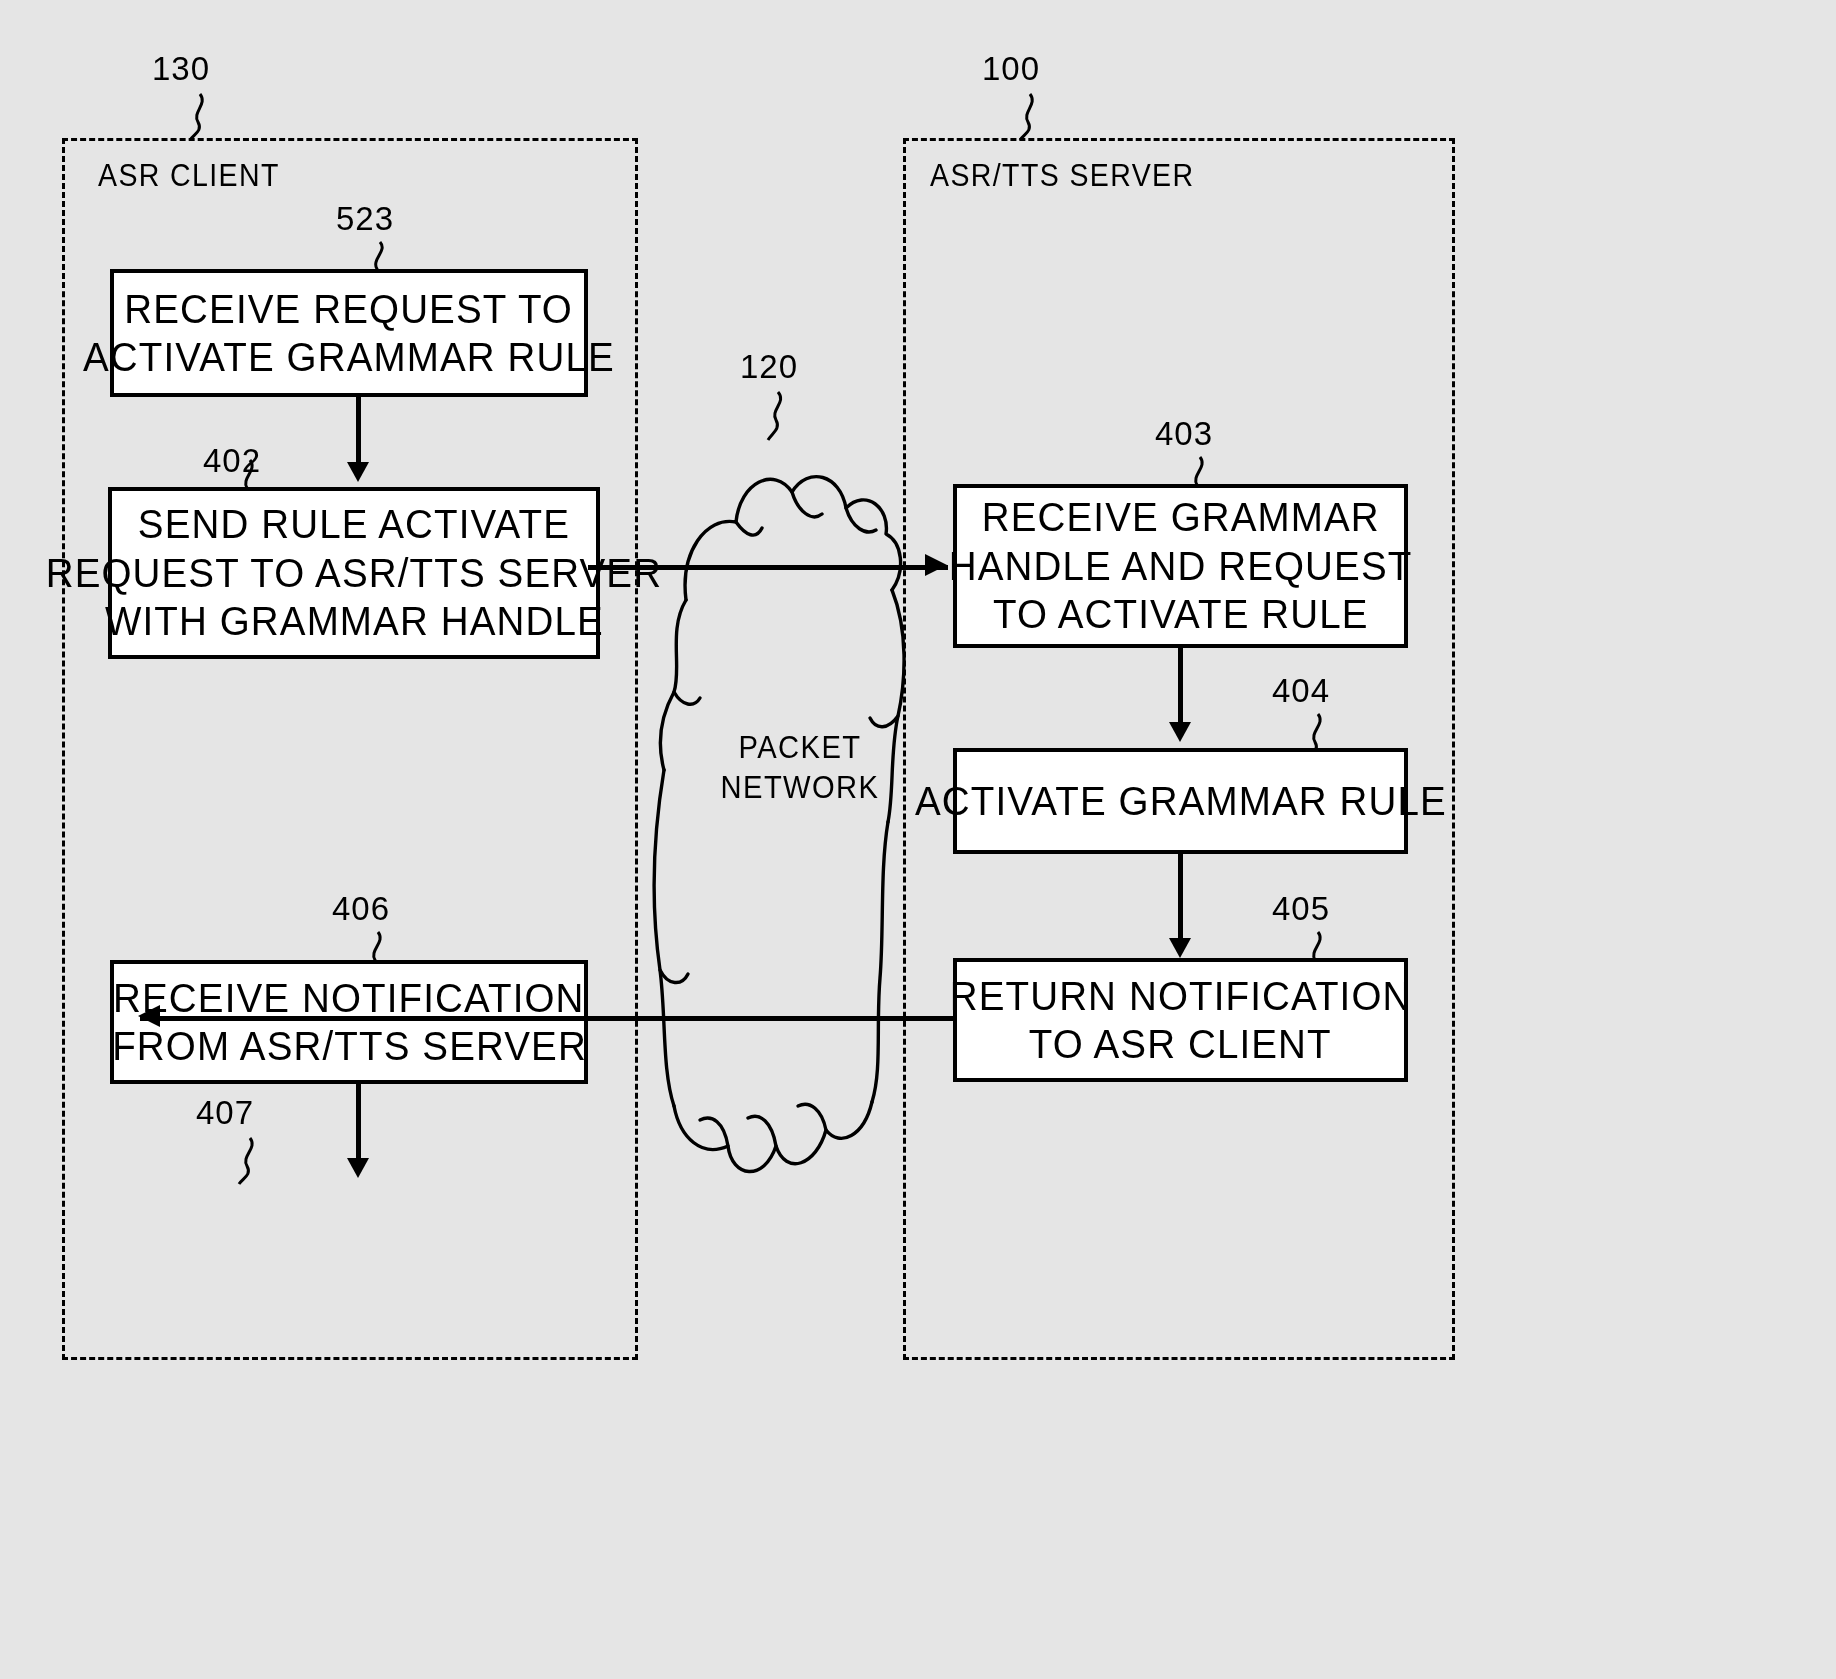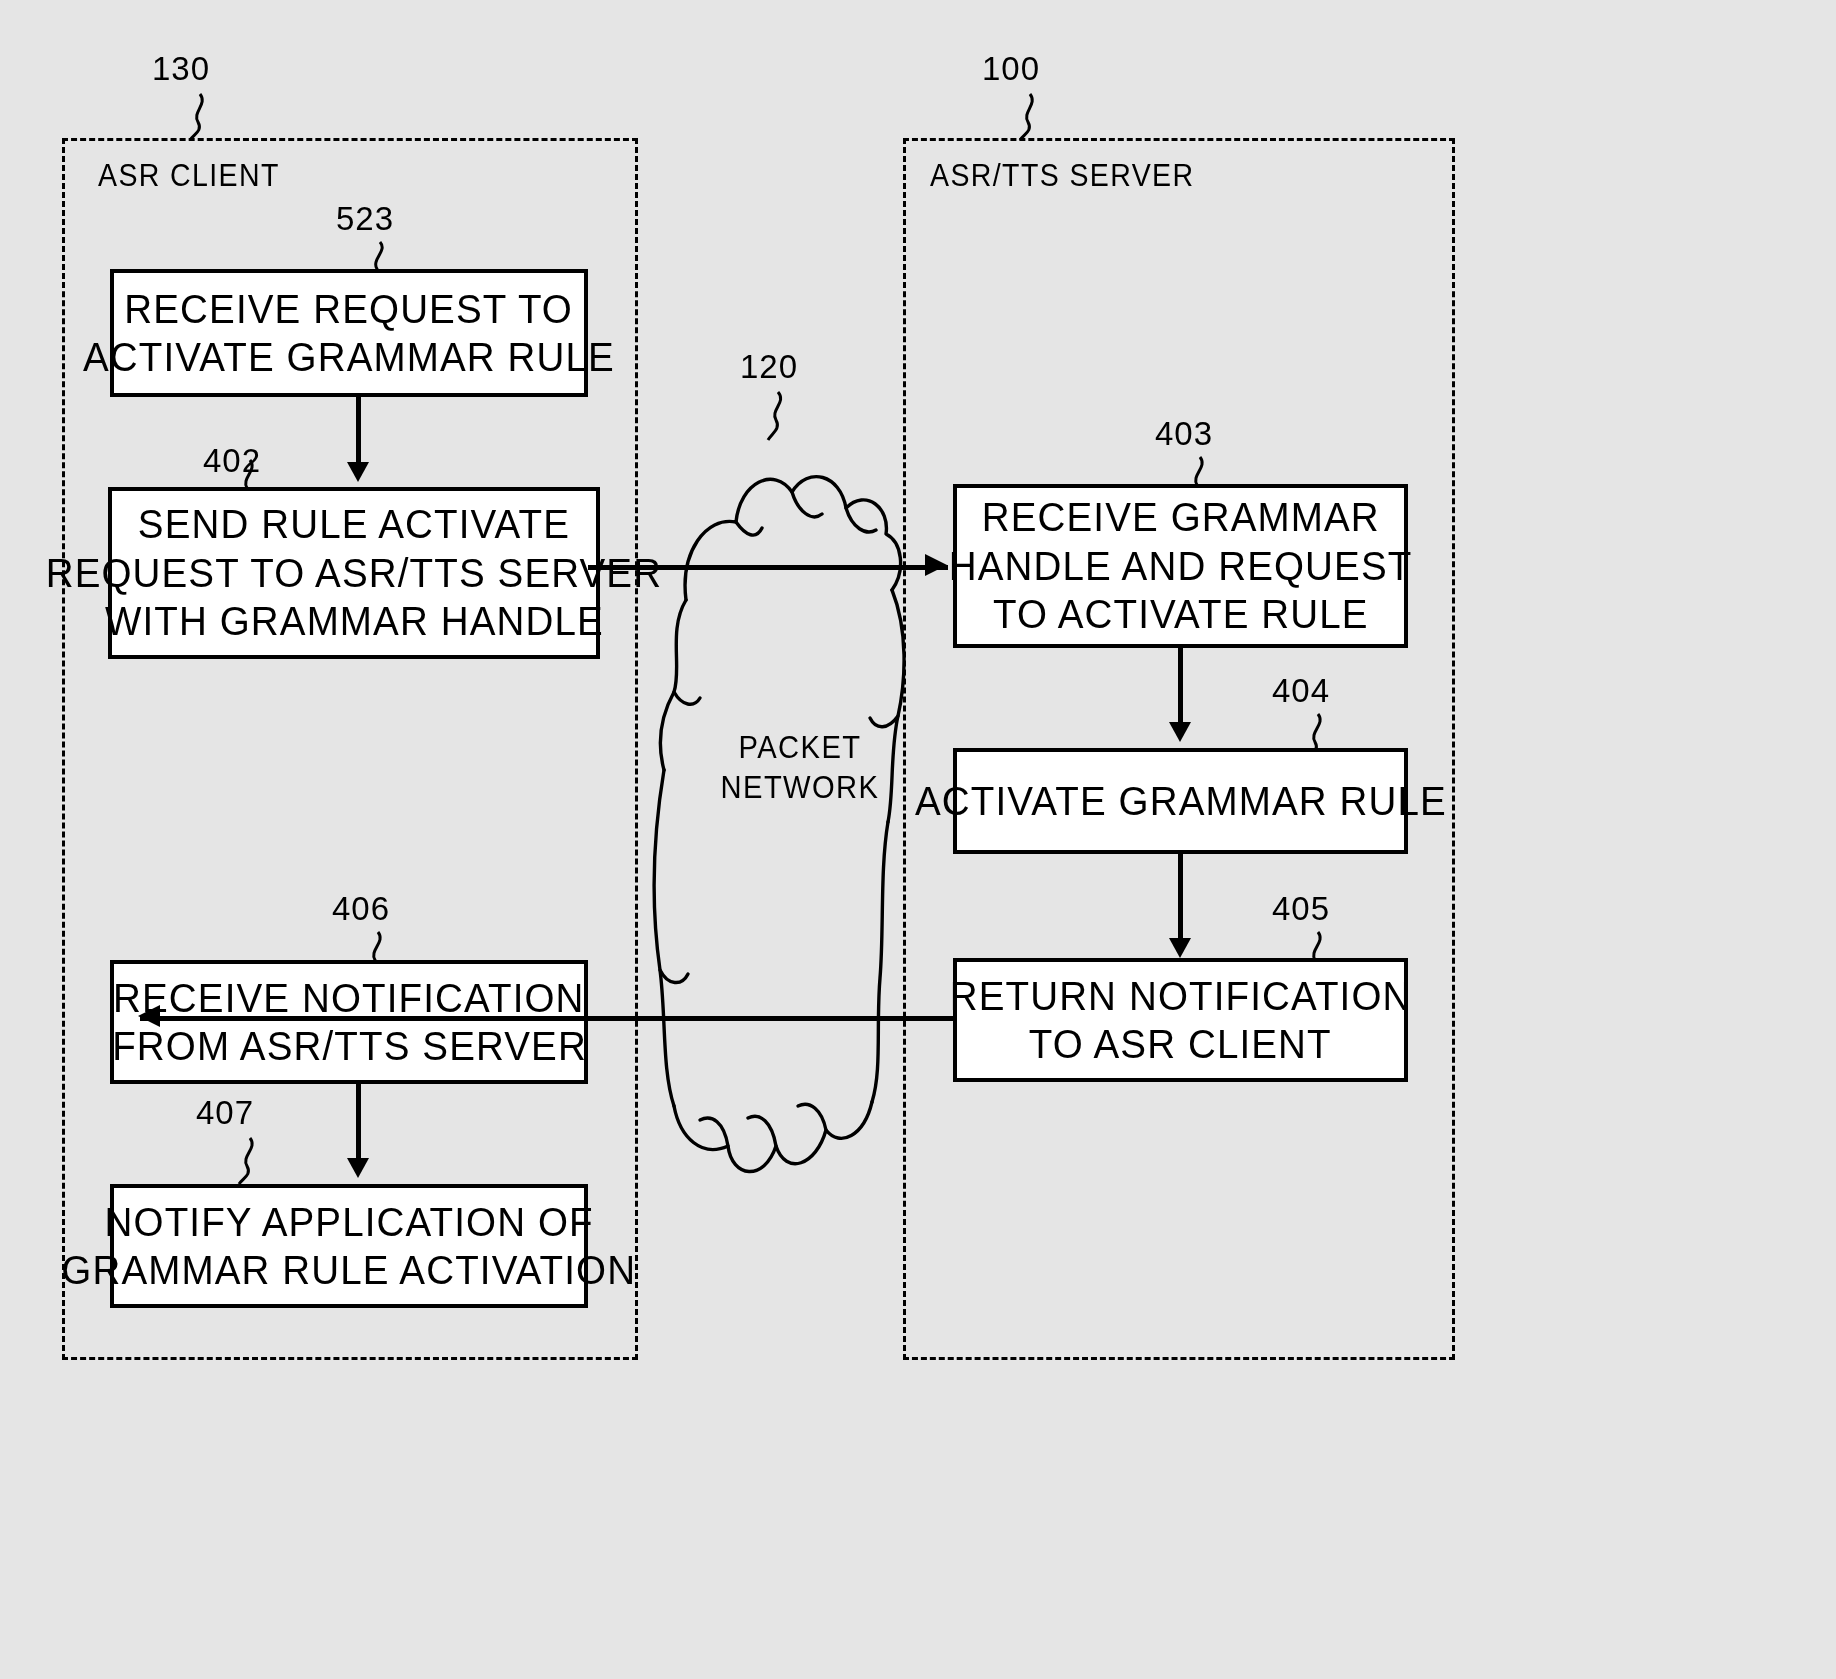--- a/index.html
+++ b/index.html
@@ -151,24 +151,20 @@
     <span class="ln">FROM ASR/TTS SERVER</span>
   </div>
 
   <div class="vline" style="left:356px; top:1084px; height:82px;"></div>
   <div class="arrow-down" style="left:347px; top:1158px;"></div>
 
   <div class="ref" style="left:196px; top:1094px;">407</div>
   <svg class="squig" style="left:228px; top:1136px;" width="40" height="50">
     <path d="M22,2 C30,12 13,20 19,30 C24,39 15,42 11,48" stroke="#000" stroke-width="3" fill="none"></path>
   </svg>
-  <div class="pbox" style="left:110px; top:1184px; width:478px; height:124px;">
-    <span class="ln">NOTIFY APPLICATION OF</span>
-    <span class="ln">GRAMMAR RULE ACTIVATION</span>
-  </div>
 
   <div class="ref" style="left:982px; top:50px;">100</div>
   <svg class="squig" style="left:1008px; top:92px;" width="40" height="50">
     <path d="M22,2 C30,12 14,20 20,30 C25,39 16,42 12,48" stroke="#000" stroke-width="3" fill="none"></path>
   </svg>
 
   <div class="panel" style="left:903px; top:138px; width:552px; height:1222px;"></div>
   <div class="panel-title" style="left:930px; top:158px;">ASR/TTS SERVER</div>
 
   <div class="ref" style="left:1155px; top:415px;">403</div>

